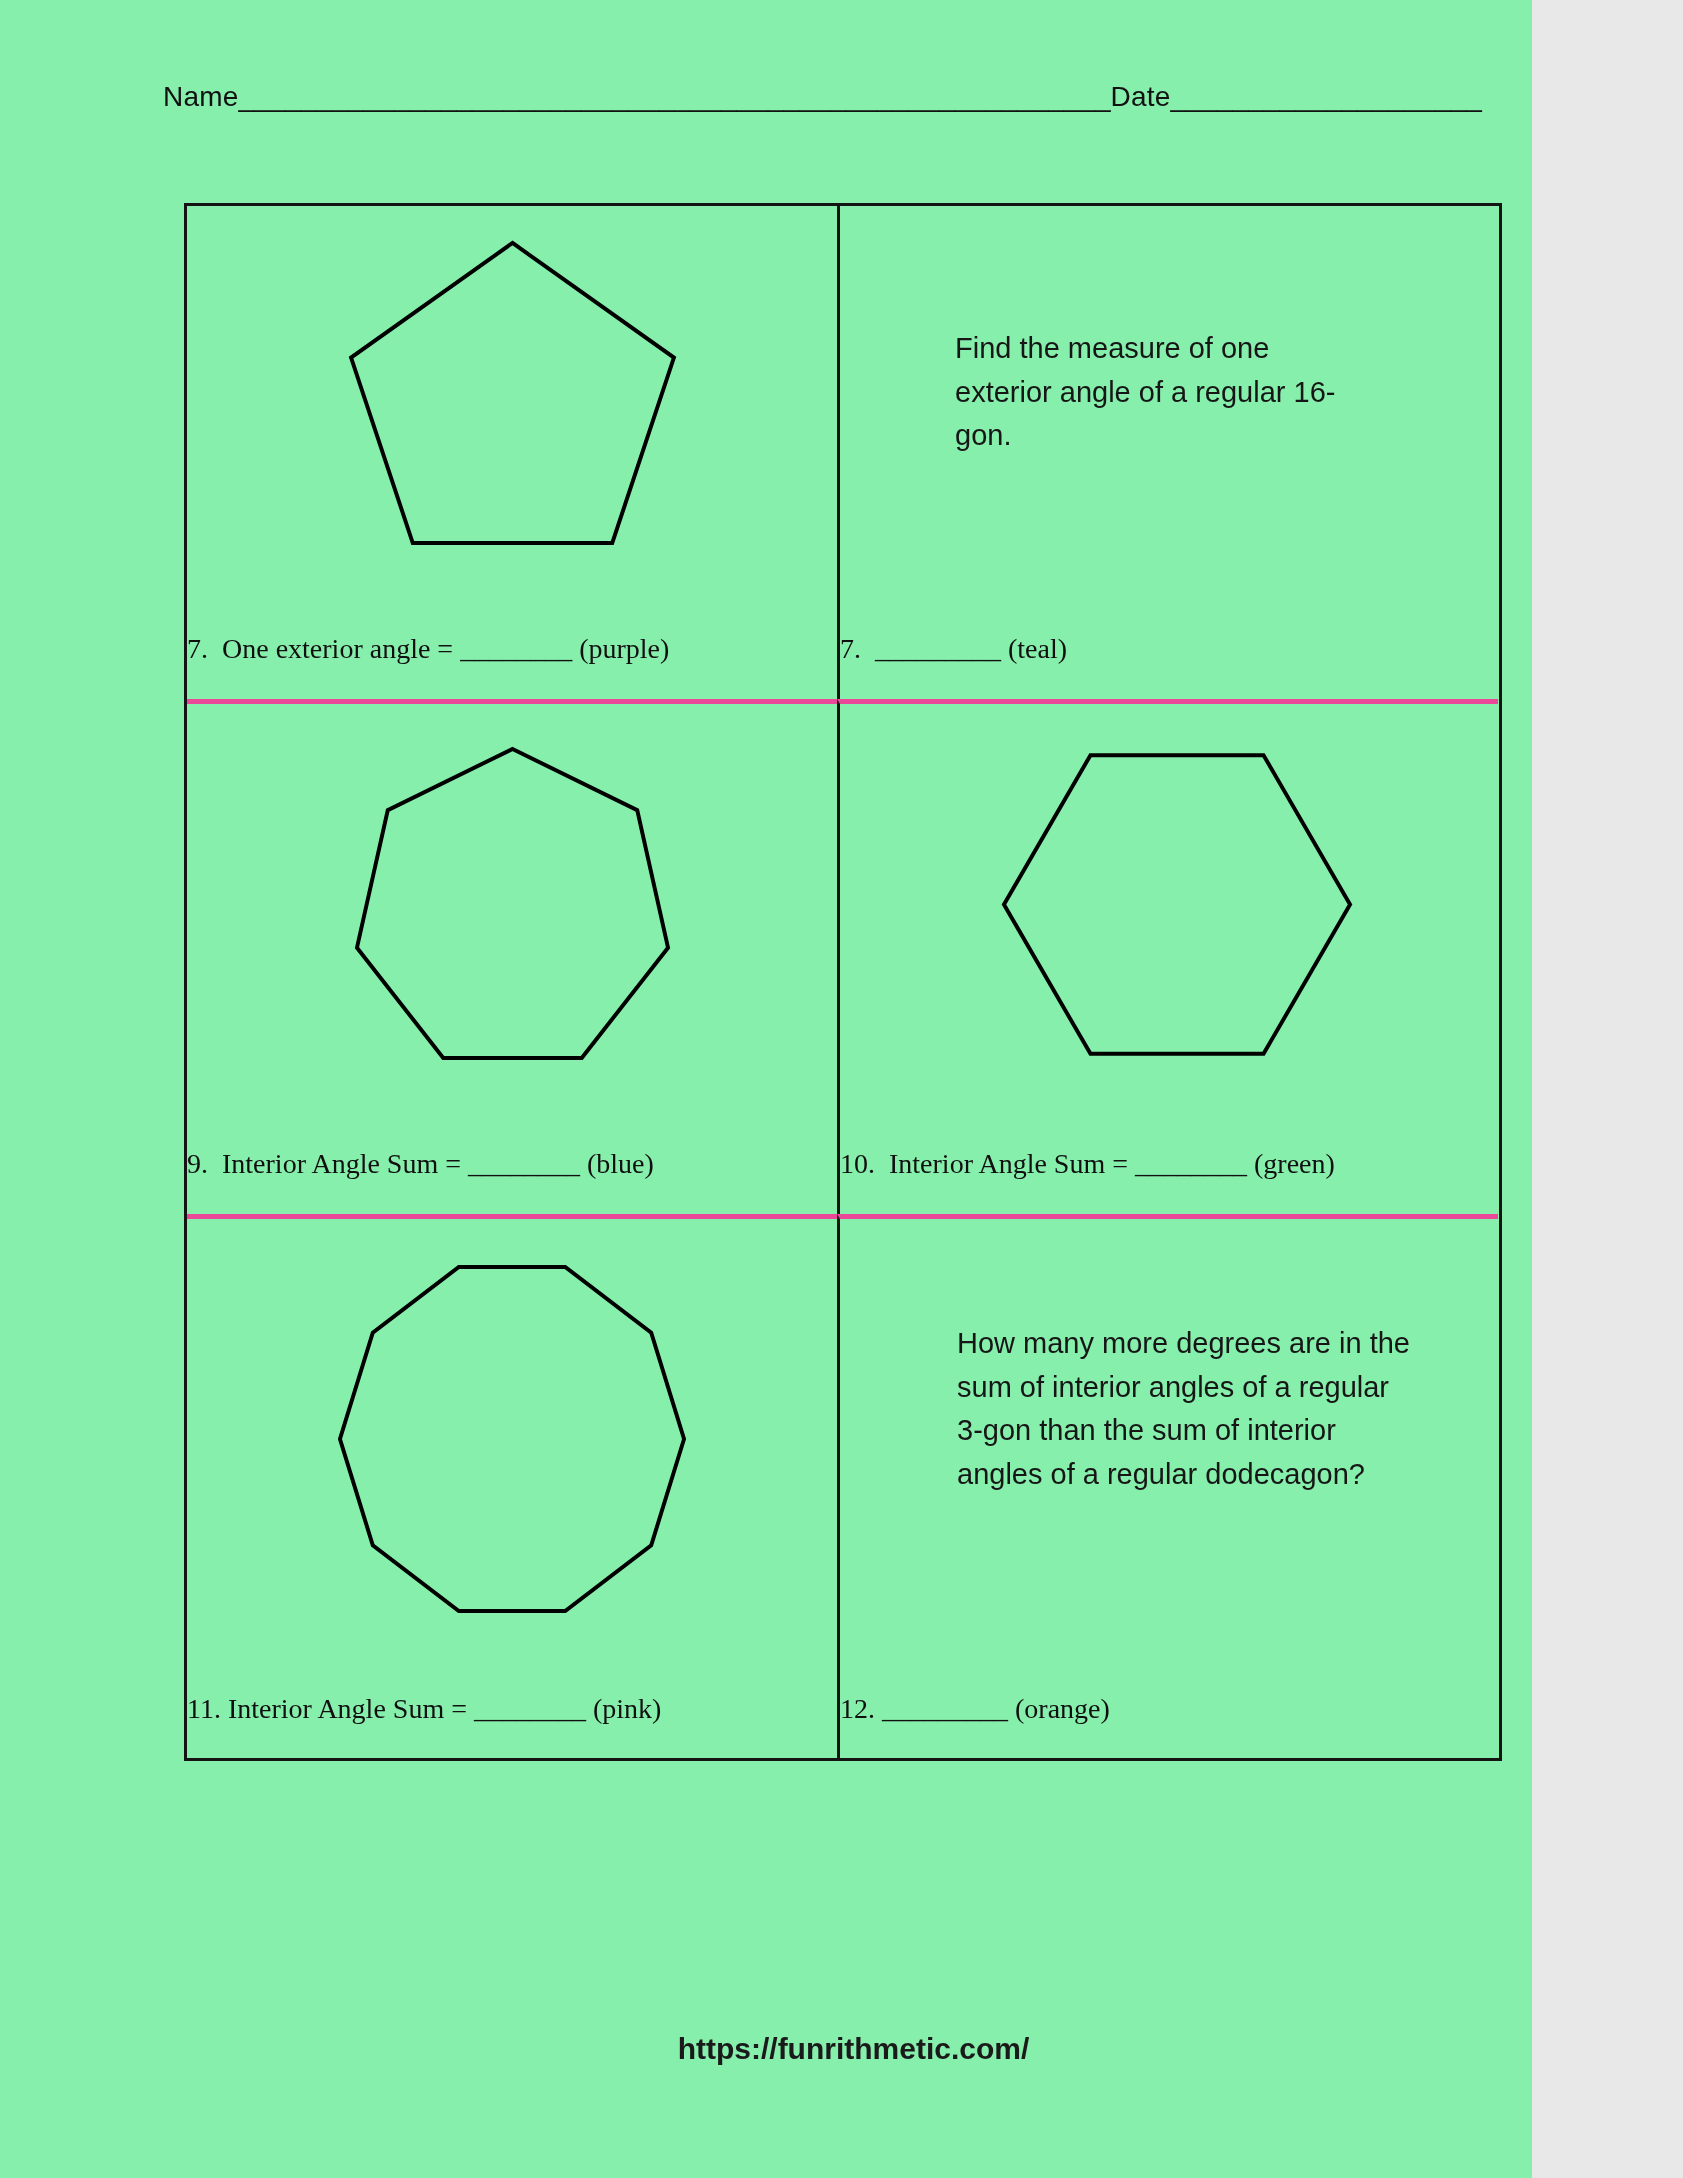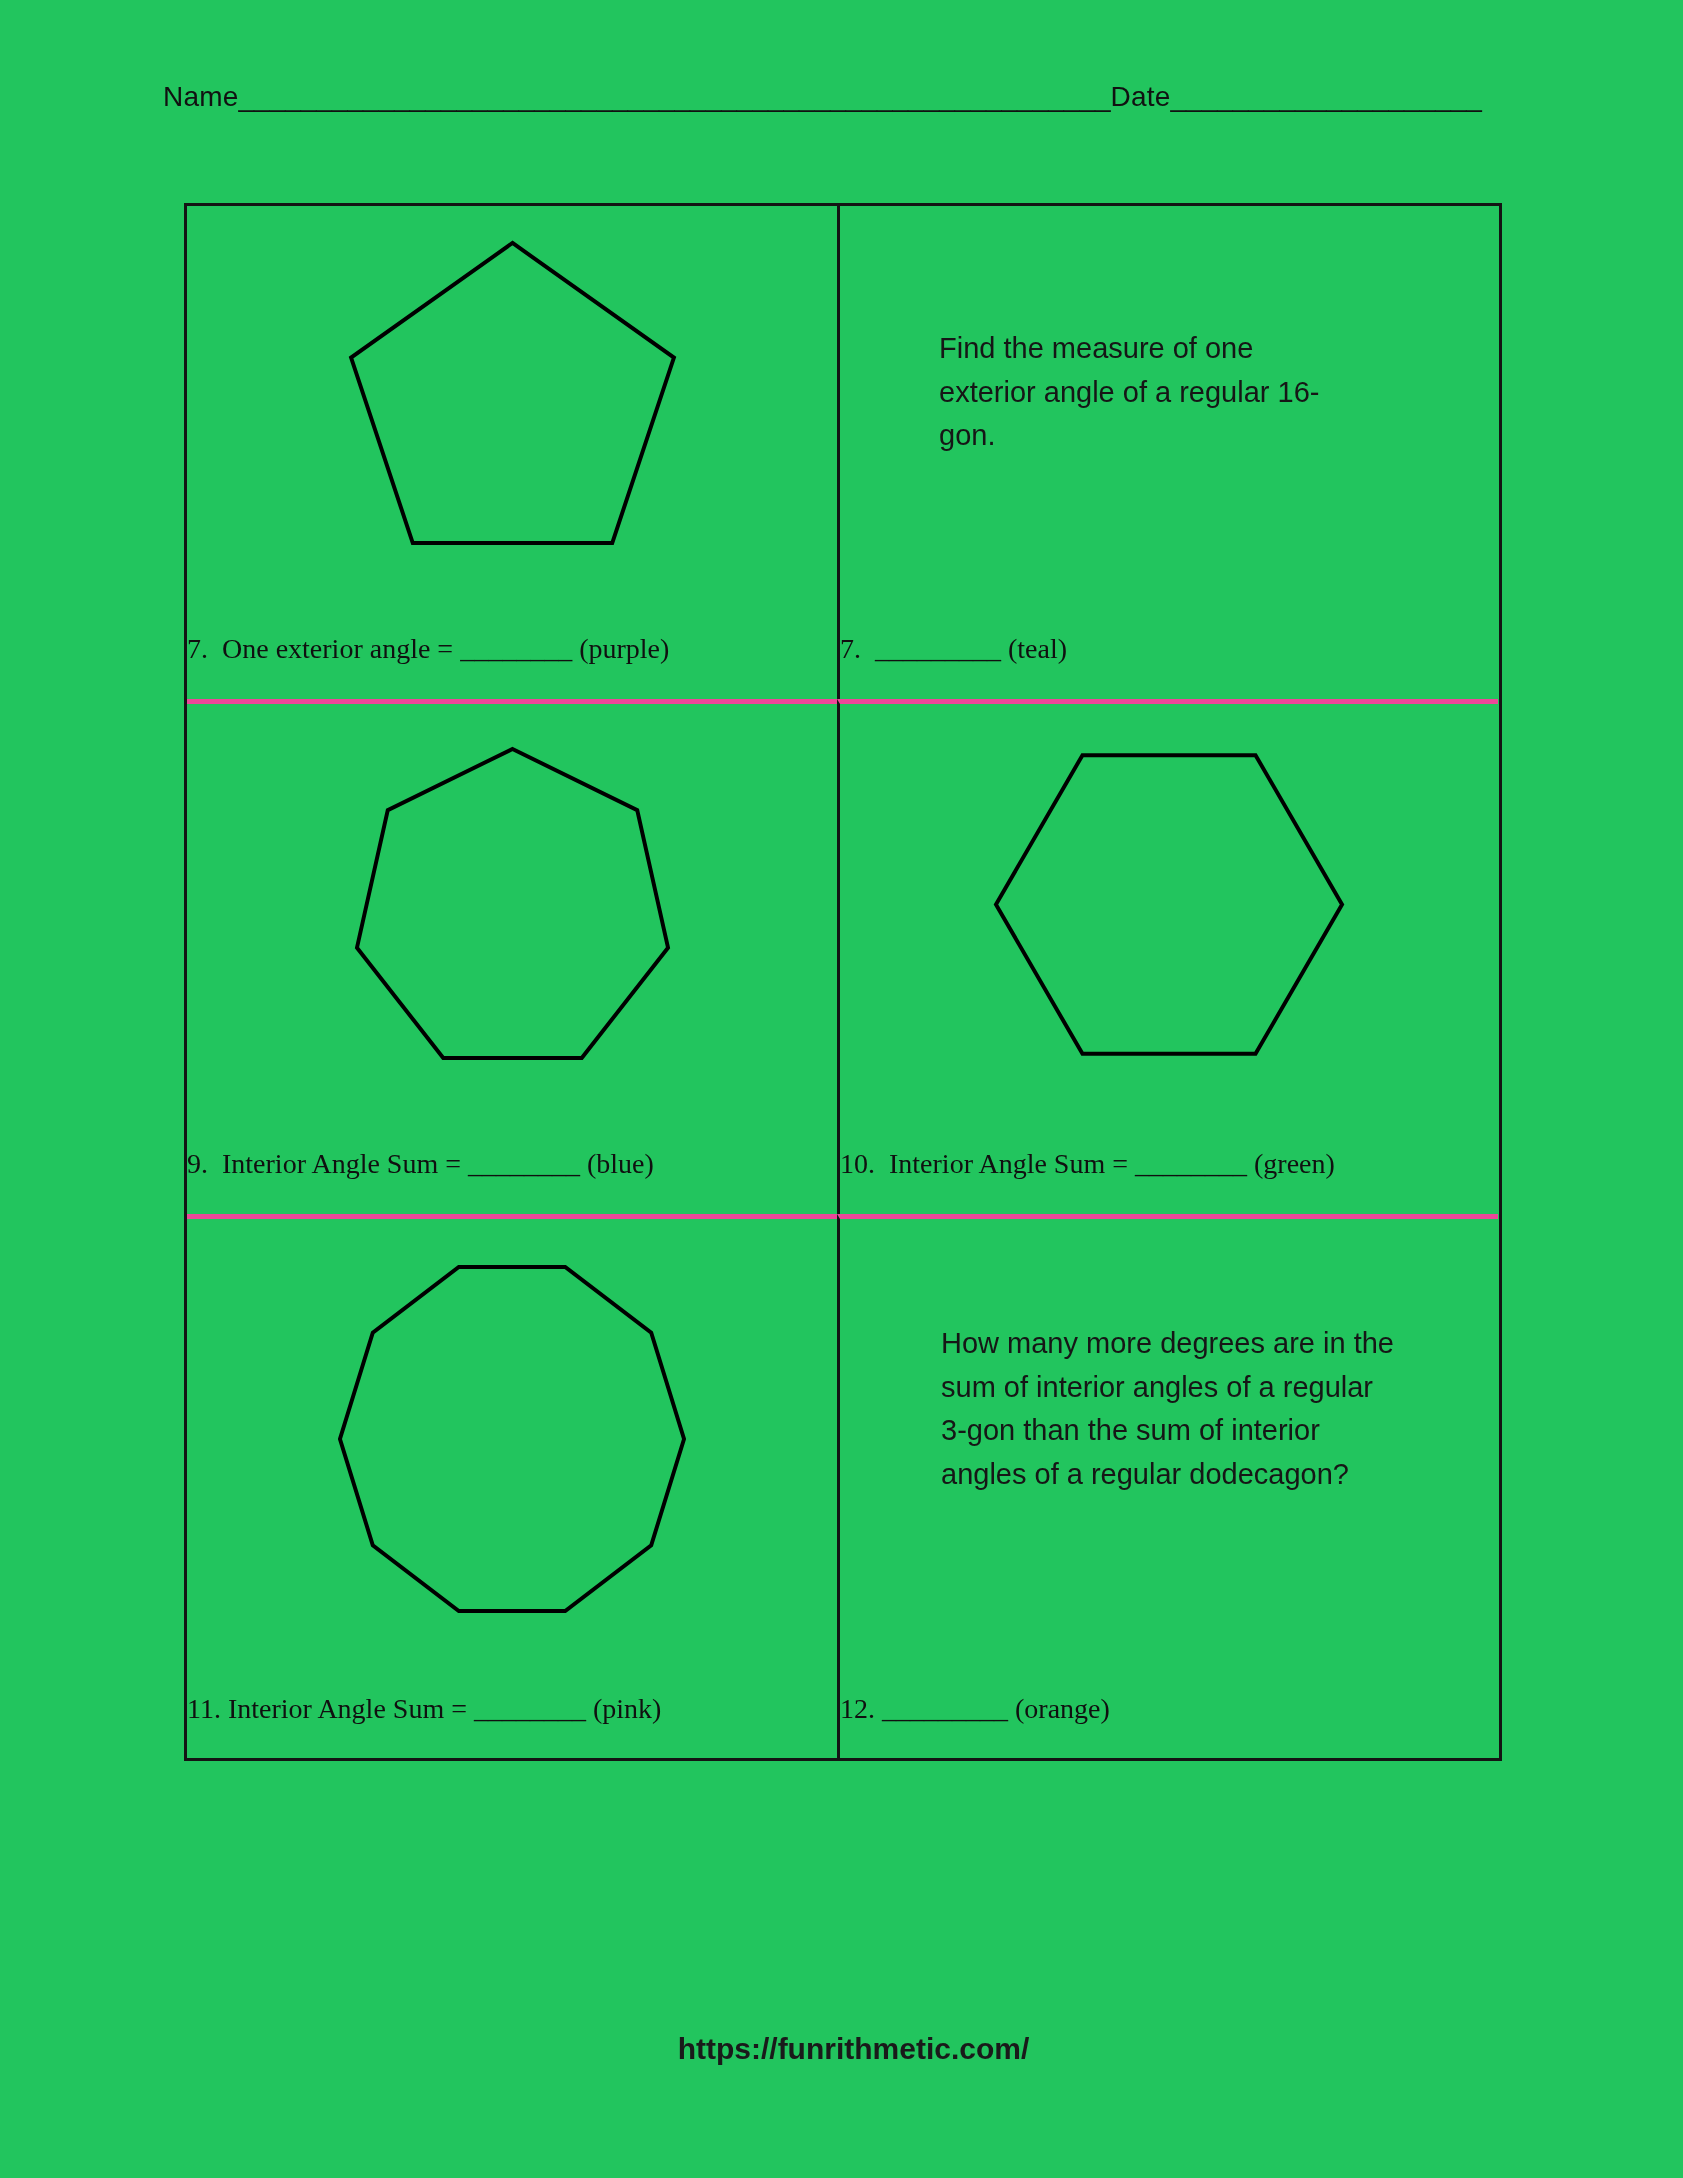--- a/index.html
+++ b/index.html
@@ -1,19 +1,19 @@
 <!DOCTYPE html>
 <html><head>
 <meta charset="utf-8">
 <style>
   html,body{margin:0;padding:0;background:#e8e8e8;}
   .page{
     position:relative;
-    width:1683px;height:2178px;
-    background:#22c55e;
+    width:1532px;height:2178px;
+    background:#86efac;
     font-family:"Liberation Sans", sans-serif;
     color:#111;
     overflow:hidden;
   }
   
   .header-line{
     position:absolute;
     left:163px;top:81px;
     font-size:28px;
     letter-spacing:0.2px;
@@ -30,21 +30,21 @@
     border:3px solid #141414;
     display:grid;
     grid-template-columns:650px 661px;
     grid-template-rows:493px 515px 545px;
   }
   .cell{
     position:relative;
     box-sizing:border-box;
     overflow:hidden;
   }
-  .col2{border-left:3px solid #141414;}
+  .col2{border-left:3px solid #141414;padding-left:16px;}
   .rowline{border-top:5px solid #ec4899;}
   .shape-wrap{
     display:flex;justify-content:center;
   }
   .q-line{
     position:absolute;
     left:0;bottom:34px;
     font-family:"Liberation Serif", serif;
     font-size:28px;
     white-space:pre-wrap;

